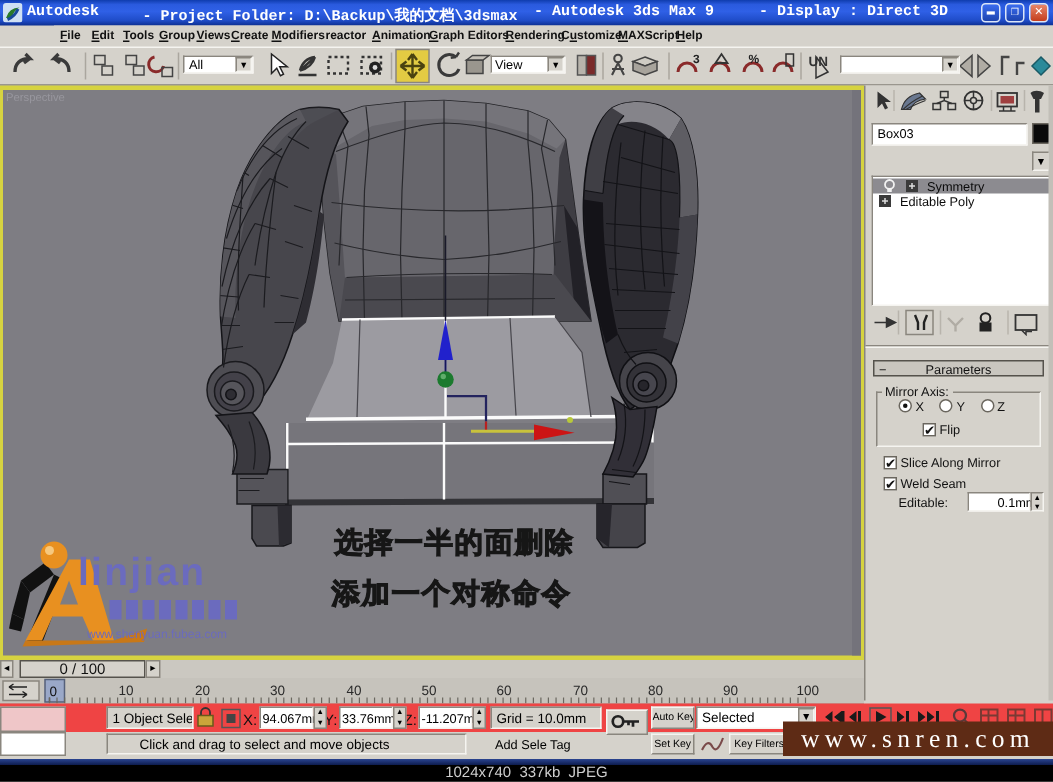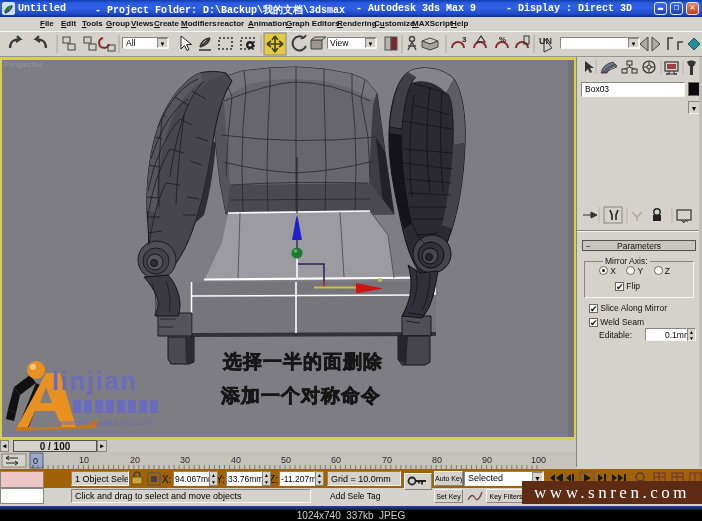--- a/index.html
+++ b/index.html
@@ -22,23 +22,23 @@
 #toolbar { position:absolute; left:0; top:31px; width:702px; height:26px; background:#D5D2CB;
   border-top:1px solid #f5f4f0; border-bottom:1px solid #9a968e; }
 
 #vp { position:absolute; left:0; top:57px; width:576px; height:383px; background:#7E7D83;
   border:3px solid #D6D340; border-left-width:2px; border-right-width:2px; }
 #vpsvg { position:absolute; left:-2px; top:-3px; }
 
 #panel { position:absolute; left:576px; top:57px; width:126px; height:410px; background:#D5D2CB;
   border-left:1px solid #8a867e; font-size:10px; }
 
-#tslider { position:absolute; left:0; top:440px; width:576px; height:12px; background:#CBC8C1;font-weight:bold; }
+#tslider { position:absolute; left:0; top:440px; width:576px; height:12px; background:#CBC8C1; }
 #trackbar { position:absolute; left:0; top:452px; width:576px; height:17px; background:#C4C1BA; border-bottom:1px solid #8a867e; }
-#status1 { position:absolute; left:0; top:469px; width:702px; height:19px; background:#a16207; font-size:10px; }
+#status1 { position:absolute; left:0; top:469px; width:702px; height:19px; background:#ef4444; font-size:10px; }
 #status2 { position:absolute; left:0; top:488px; width:702px; height:18px; background:#D5D2CB; font-size:10px; }
 #bluestrip { position:absolute; left:0; top:506px; width:702px; height:4px;
   background:linear-gradient(to bottom,#2a4490,#0d1c4e); }
 #blackbar { position:absolute; left:0; top:510px; width:702px; height:11px; background:#000;
   color:#cfcfcf; font-size:10px; text-align:center; line-height:11px; }
 .sunken { border:1px solid; border-color:#8a867e #f5f4f0 #f5f4f0 #8a867e; background:#D5D2CB; }
 .white { background:#fff; border:1px solid; border-color:#8a867e #f5f4f0 #f5f4f0 #8a867e; }
 .cb { display:inline-block; width:9px; height:9px; background:#fff; border:1px solid #6a665e;
   font-size:9px; line-height:9px; vertical-align:-1px; color:#111; text-align:center; }
 .spn { position:absolute; top:2px; width:9px; height:15px; font-size:5px; line-height:7px;
@@ -51,21 +51,21 @@
 </style>
 </head>
 <body>
 <div id="page">
   <div id="title">
     <svg width="13" height="13" style="position:absolute;left:2px;top:2px">
       <rect x="0" y="0" width="13" height="13" rx="2" fill="#cfe0f4"></rect>
       <path d="M2 10 Q4 3 11 3 Q7 5 6 10 Z" fill="#2a7a2a"></path>
       <path d="M3 11 Q8 9 10 4" stroke="#1a4a9a" stroke-width="2" fill="none"></path>
     </svg>
-    <span style="left:18px">Untitled</span>
+    <span style="left:18px">Autodesk</span>
     <span style="left:95px">- Project Folder: D:\Backup\我的文档\3dsmax</span>
     <span style="left:356px">- Autodesk 3ds Max 9</span>
     <span style="left:506px">- Display : Direct 3D</span>
     <div class="tbtn" style="left:654px">▬</div>
     <div class="tbtn" style="left:670px">❐</div>
     <div class="tbtn close" style="left:686px">✕</div>
   </div>
   <div id="menu">
     <span style="left:4px"><u>F</u>ile</span>
     <span style="left:25px"><u>E</u>dit</span>
@@ -330,38 +330,56 @@
       <path d="M92 13 l0 3 l-3 0 l11 0 l-3 0 l0 -3" stroke="#333" fill="none"></path>
       <path d="M110 4 C112 2 116 2 119 4 L117 8 L112 8 Z" fill="#333"></path>
         <rect x="113" y="7" width="3" height="10" fill="#333"></rect>
       <line x1="19" y1="2" x2="19" y2="16" stroke="#b8b4ac"></line>
       <line x1="84" y1="2" x2="84" y2="16" stroke="#b8b4ac"></line>
       <line x1="106" y1="2" x2="106" y2="16" stroke="#b8b4ac"></line>
     </svg>
     <div class="white" style="position:absolute;left:4px;top:25px;width:104px;height:15px;font-size:8.5px;line-height:13px;padding-left:3px">Box03</div>
     <div style="position:absolute;left:111px;top:25px;width:13px;height:14px;background:#0a0a0a;border:1px solid #6a665e"></div>
     <div class="sunken" style="position:absolute;left:111px;top:44px;width:12px;height:13px;text-align:center;font-size:7px;line-height:13px">▼</div>
+    <div class="white" style="position:absolute;left:4px;top:60px;width:120px;height:87px">
+      <div style="position:absolute;left:0;top:1px;width:118px;height:10px;background:#8C8B90;color:#0a0a0a;font-size:8.5px;line-height:10px">
+        <svg width="118" height="10" style="position:absolute;left:0;top:0">
+          <circle cx="11" cy="4" r="3" fill="none" stroke="#f2f2f2" stroke-width="1.2"></circle>
+          <rect x="9.5" y="7" width="3" height="2" fill="#f2f2f2"></rect>
+          <rect x="22" y="1" width="8" height="8" fill="#3a3a3a"></rect>
+          <path d="M24 5 h4 M26 3 v4" stroke="#ddd"></path>
+        </svg>
+        <span style="position:absolute;left:36px;top:0">Symmetry</span>
+      </div>
+      <div style="position:absolute;left:0;top:11px;width:118px;height:10px;color:#0a0a0a;font-size:8.5px;line-height:10px">
+        <svg width="118" height="10" style="position:absolute;left:0;top:0">
+          <rect x="4" y="1" width="8" height="8" fill="#3a3a3a"></rect>
+          <path d="M6 5 h4 M8 3 v4" stroke="#ddd"></path>
+        </svg>
+        <span style="position:absolute;left:18px;top:0">Editable Poly</span>
+      </div>
+    </div>
     <svg width="125" height="18" style="position:absolute;left:0;top:149px">
       <path d="M6 9 l8 0 m0 -3 l6 3 l-6 3 z" fill="#333" stroke="#333"></path>
       <rect x="27" y="1" width="18" height="16" fill="none" stroke="#8a867e"></rect>
       <path d="M33 4 l2 5 l0 5 M41 4 l-2 5 l0 5" stroke="#222" stroke-width="1.6" fill="none"></path>
       <path d="M55 6 l5 5 l5 -5 m-5 5 l0 4" stroke="#b0aca4" stroke-width="1.6" fill="none"></path>
       <circle cx="80" cy="6" r="3.2" fill="none" stroke="#222" stroke-width="1.4"></circle>
       <path d="M76 9 h8 v6 h-8 z" fill="#222"></path>
       <rect x="100" y="4" width="14" height="10" fill="none" stroke="#333" stroke-width="1.2"></rect>
       <path d="M104 14 l3 3 l0 -2 l4 0" stroke="#333" fill="none"></path>
       <line x1="22" y1="1" x2="22" y2="17" stroke="#b8b4ac"></line>
       <line x1="50" y1="1" x2="50" y2="17" stroke="#b8b4ac"></line>
       <line x1="95" y1="1" x2="95" y2="17" stroke="#b8b4ac"></line>
     </svg>
     <div style="position:absolute;left:0;top:173px;width:125px;border-top:1px solid #8a867e;border-bottom:1px solid #f5f4f0"></div>
     <div style="position:absolute;left:5px;top:183px;width:114px;height:11px;background:#C9C6BF;border:1px solid #55524c;font-size:8.5px;text-align:center;line-height:10px;color:#111">Parameters</div>
     <div style="position:absolute;left:9px;top:184px;font-size:8.5px;color:#111">−</div>
     <fieldset style="position:absolute;left:7px;top:199px;width:110px;height:42px;border:1px solid;border-color:#8a867e #f5f4f0 #f5f4f0 #8a867e;font-size:8.5px;color:#111">
-      <legend style="font-size:8.5px;margin-left:18px;padding:0 2px">Mirror Axis:</legend>
+      <legend style="font-size:8.5px;margin-left:3px;padding:0 2px">Mirror Axis:</legend>
     </fieldset>
     <div style="position:absolute;left:22px;top:209px;font-size:8.5px;color:#111">
       <span style="display:inline-block;width:9px;height:9px;border-radius:50%;background:#fff;border:1px solid #6a665e;vertical-align:-1px;position:relative"><span style="position:absolute;left:2px;top:2px;width:3px;height:3px;border-radius:50%;background:#111"></span></span> X
       <span style="display:inline-block;width:9px;height:9px;border-radius:50%;background:#fff;border:1px solid #6a665e;vertical-align:-1px;margin-left:8px"></span> Y
       <span style="display:inline-block;width:9px;height:9px;border-radius:50%;background:#fff;border:1px solid #6a665e;vertical-align:-1px;margin-left:8px"></span> Z
     </div>
     <div style="position:absolute;left:38px;top:224px;font-size:8.5px;color:#111">
       <span class="cb">✔</span> Flip
     </div>
     <div style="position:absolute;left:12px;top:246px;font-size:8.5px;color:#111">
@@ -552,21 +570,21 @@
           <line x1="112" y1="8" x2="123" y2="8"></line>
         <rect x="130" y="4" width="11" height="9"></rect>
           <path d="M130 8 h11 M135 4 v9"></path>
         <rect x="148" y="4" width="11" height="9"></rect>
           <line x1="153" y1="4" x2="153" y2="13"></line>
       </g>
     </svg>
   </div>
   <div id="status2">
     <div style="position:absolute;left:0;top:0;width:44px;height:16px;background:#fff;border:1px solid #8a867e"></div>
-    <div class="sunken" style="position:absolute;left:71px;top:1px;width:240px;height:14px;border-color:#8a867e #f5f4f0 #f5f4f0 #8a867e;font-size:9px;line-height:13px;padding-left:3px;white-space:nowrap">Click and drag to select and move objects</div>
+    <div class="sunken" style="position:absolute;left:71px;top:1px;width:240px;height:14px;border-color:#8a867e #f5f4f0 #f5f4f0 #8a867e;font-size:9px;line-height:13px;padding-left:21px;white-space:nowrap">Click and drag to select and move objects</div>
     <div style="position:absolute;left:330px;top:1px;font-size:8.5px;line-height:15px">Add Sele Tag</div>
     <div class="btn" style="position:absolute;left:434px;top:1px;width:29px;height:14px;line-height:13px;font-size:7px;white-space:nowrap;overflow:hidden">Set Key</div>
     <svg width="20" height="16" style="position:absolute;left:465px;top:0">
         <path d="M3 12 q4 -8 7 -2 q3 5 7 -6" stroke="#7a4a4a" stroke-width="1.4" fill="none"></path>
       </svg>
     <div class="btn" style="position:absolute;left:486px;top:1px;width:46px;height:14px;line-height:13px;font-size:7px;white-space:nowrap;overflow:hidden">Key Filters...</div>
   </div>
   <div id="bluestrip"></div>
   <div id="blackbar">1024x740&nbsp;&nbsp;337kb&nbsp;&nbsp;JPEG</div>
   <div id="wm">www.snren.com</div>

